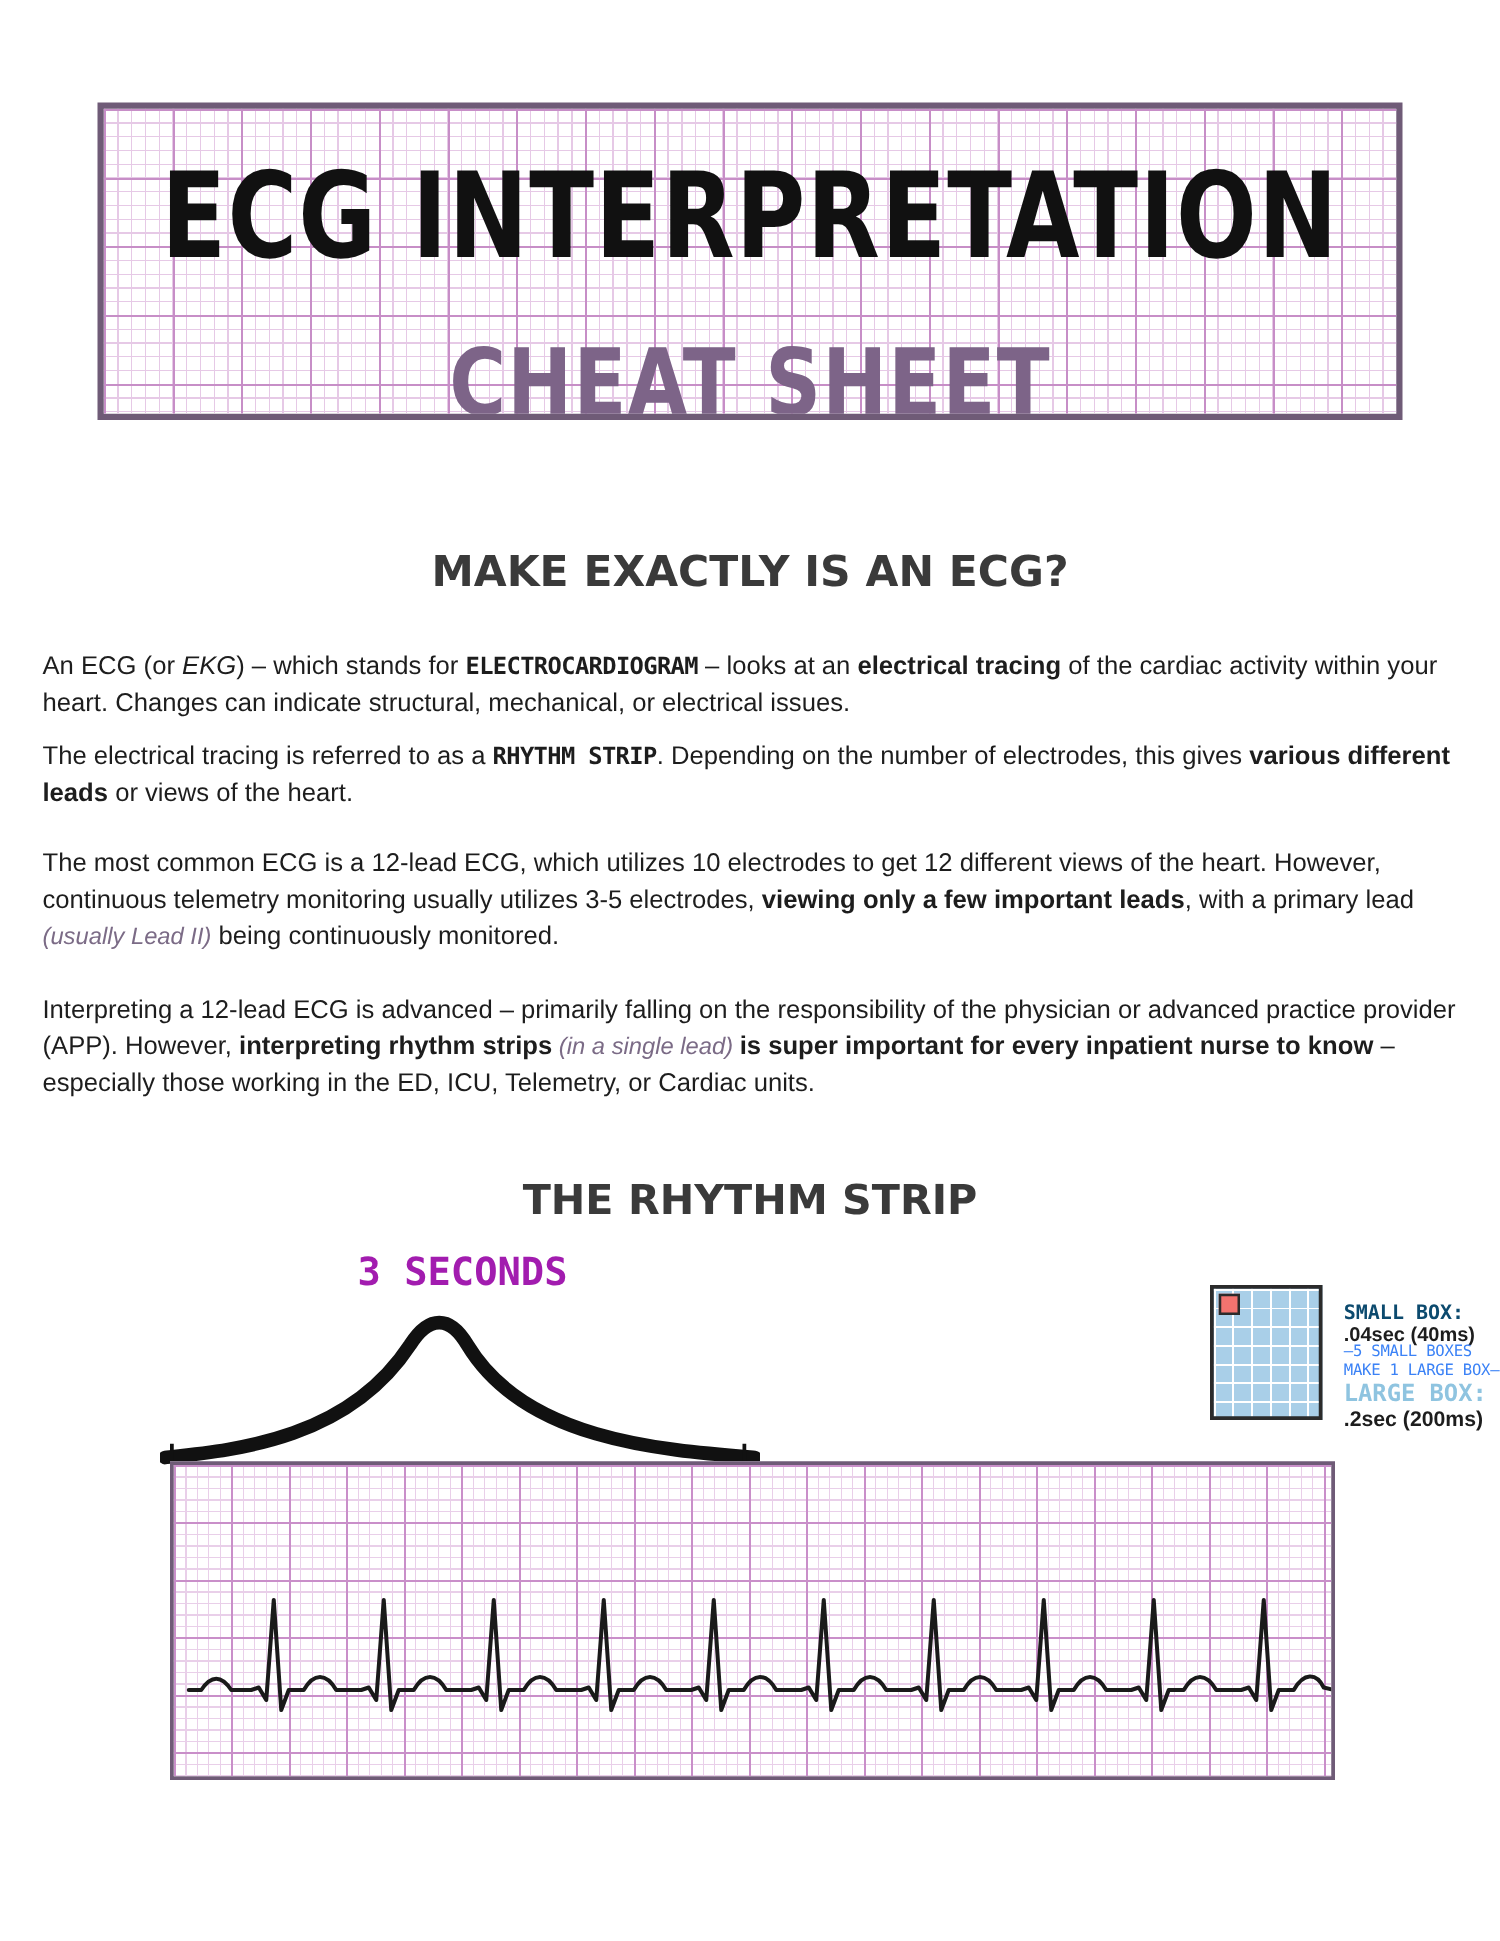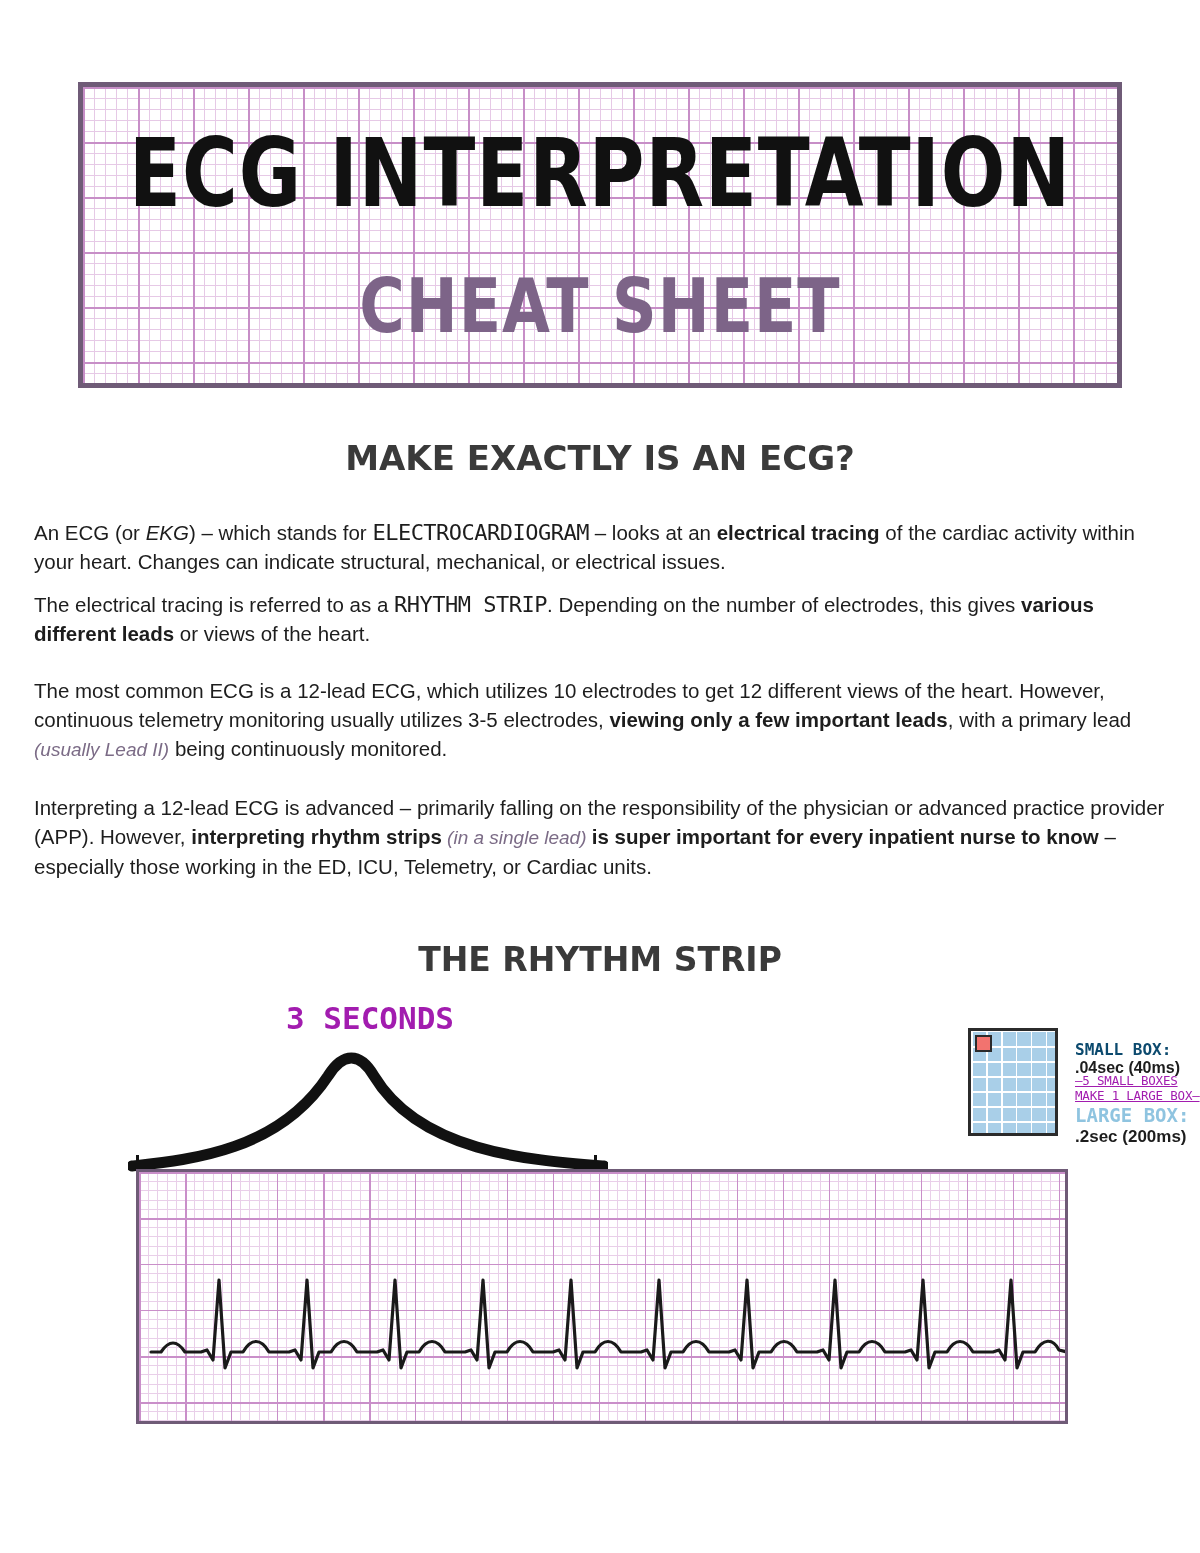--- a/index.html
+++ b/index.html
@@ -15,21 +15,21 @@
     position: relative;
     overflow: hidden;
   }
 
   
   .banner {
     position: absolute;
     left: 78px;
     top: 82px;
     width: 1044px;
-    height: 306px;
+    height: 254px;
     border: 5px solid #6f5b77;
     box-sizing: border-box;
     background: #ffffff;
     overflow: hidden;
   }
   .banner .grid-small,
   .banner .grid-large {
     position: absolute;
     left: 0; top: 0; right: 0; bottom: 0;
   }
@@ -94,22 +94,22 @@
   }
   #para1 { top: 518px; }
   #para2 { top: 590px; }
   #para3 { top: 676px; }
   #para4 { top: 793px; }
 
   .b { font-weight: bold; margin-top: 24px; }
   .i { font-style: italic; }
   .hand {
     font-family: "DejaVu Sans Mono", monospace;
-    font-weight: normal;
-    font-size: 22px;
+    font-weight: bold;
+    font-size: 19px;
     letter-spacing: -0.5px;
   }
   .muted-i {
     font-style: italic;
     color: #7b6b86;
     font-size: 19px;
   }
 
   
   .seconds-label {
@@ -172,23 +172,22 @@
   }
   .legend-small .val {
     font-weight: bold;
     color: #1d1d1d;
     font-size: 16px;
   }
   .legend-mid {
     top: 1073px;
     font-family: "DejaVu Sans Mono", monospace;
     font-size: 12.5px;
-    color: #a21caf;
+    color: #3b82f6;
     letter-spacing: -0.2px;
-    text-decoration: underline;
   }
   .legend-large {
     top: 1104px;
     font-size: 17px;
   }
   .legend-large .lab {
     font-family: "DejaVu Sans Mono", monospace;
     font-weight: bold;
     color: #8fc4e0;
     font-size: 19px;

